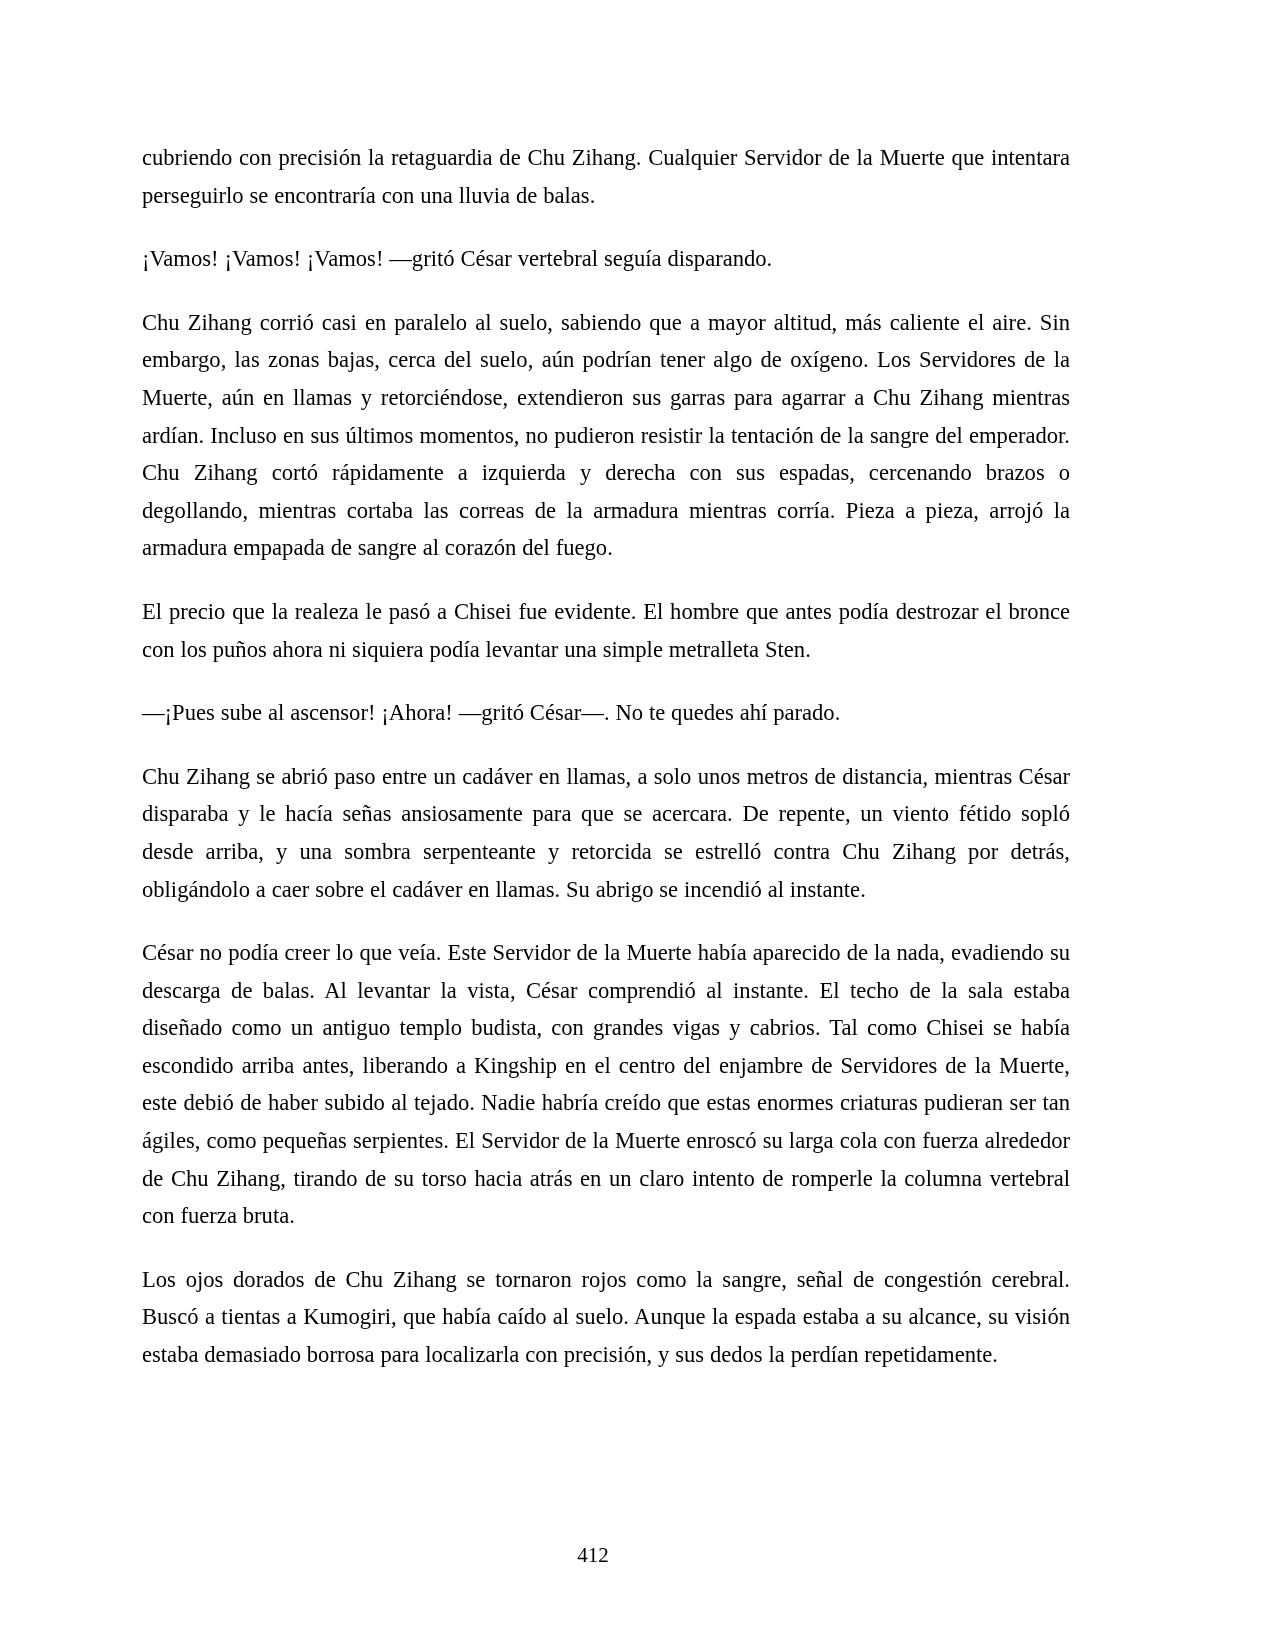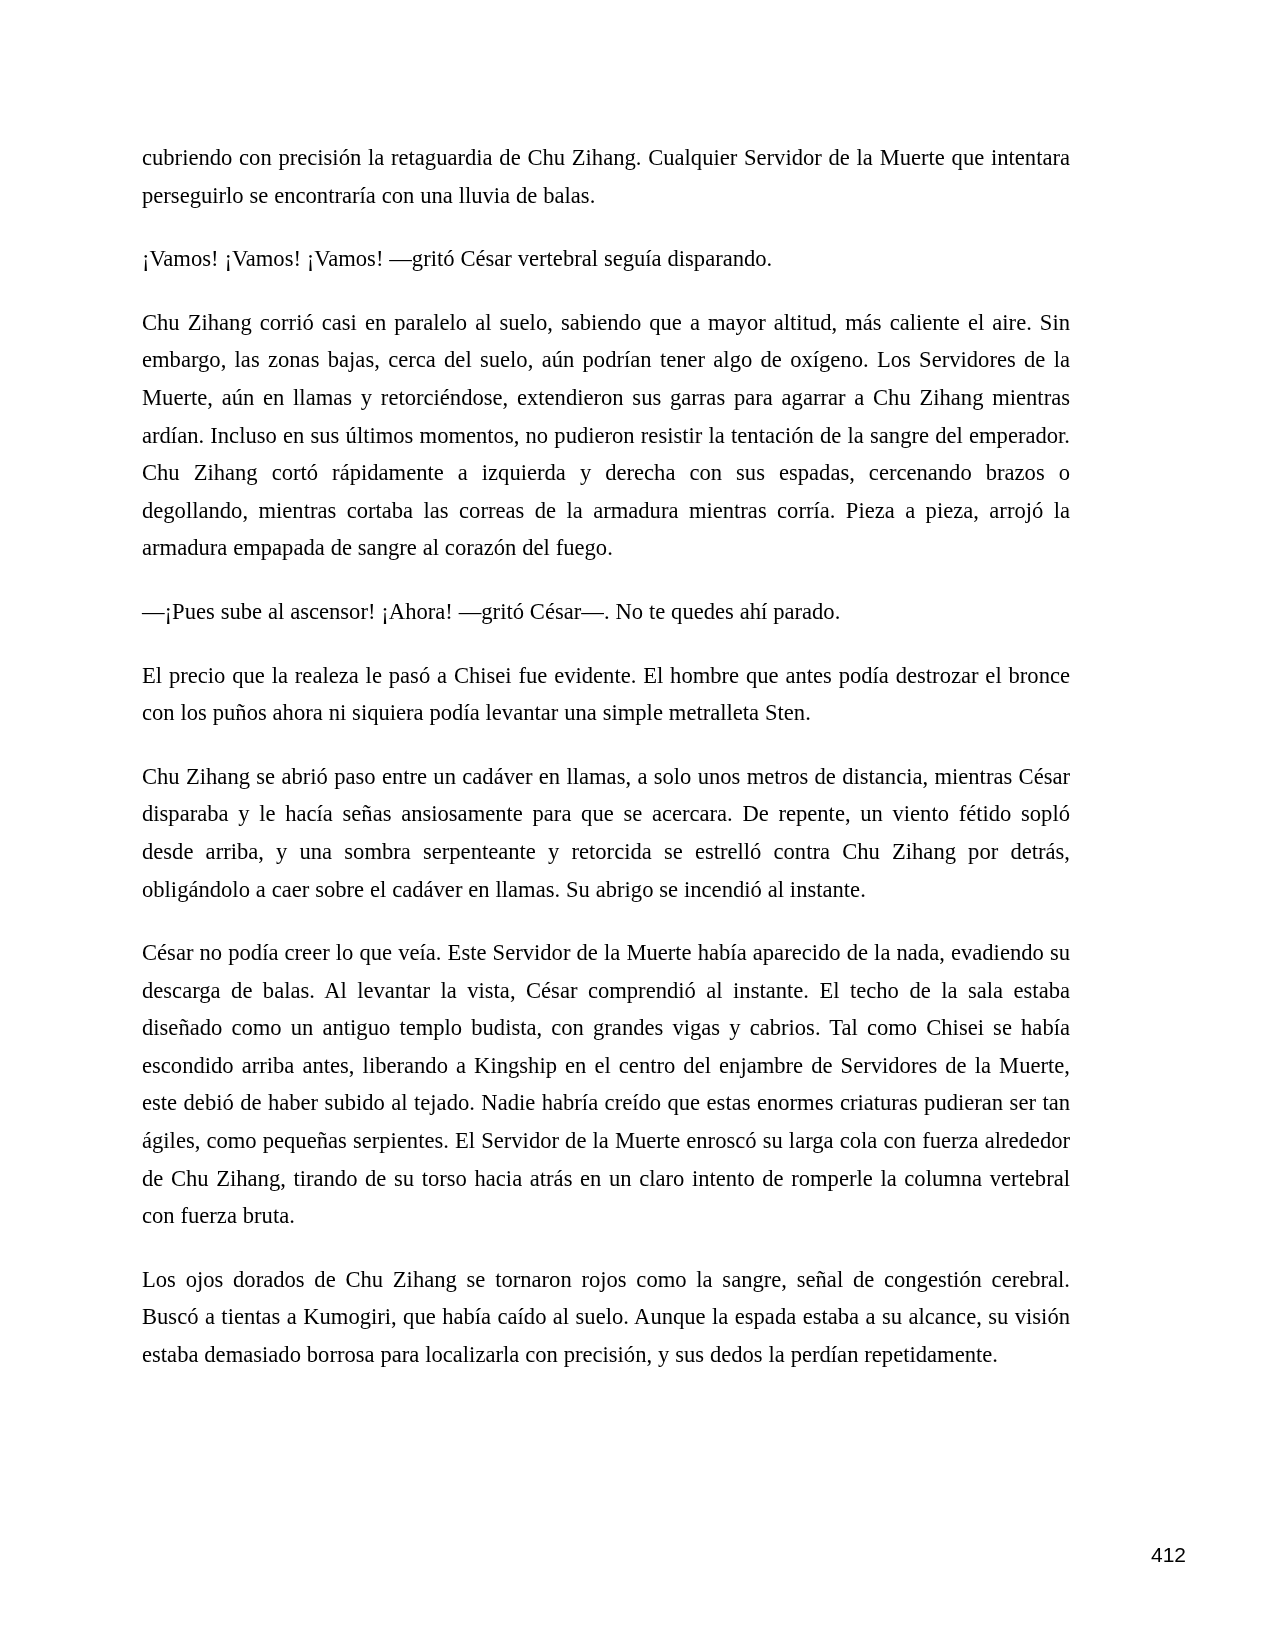--- a/index.html
+++ b/index.html
@@ -34,37 +34,37 @@
     word-spacing: 0.01em;
   }
   .para:last-child {
     margin-bottom: 0;
   }
   .page-number {
     position: absolute;
     left: 0;
     right: 0;
     top: 1543px;
-    text-align: right;
-    font-family: Liberation Sans, sans-serif;
+    text-align: center;
+    font-family: Liberation Serif, serif;
     font-size: 21px;
     color: #000000;
   }
 </style>
 </head>
 <body>
 
 <div class="page">
 
   <div class="text-column">
     <p class="para">cubriendo con precisión la retaguardia de Chu Zihang. Cualquier Servidor de la Muerte que intentara perseguirlo se encontraría con una lluvia de balas.</p>
     <p class="para">¡Vamos! ¡Vamos! ¡Vamos! —gritó César vertebral seguía disparando.</p>
     <p class="para">Chu Zihang corrió casi en paralelo al suelo, sabiendo que a mayor altitud, más caliente el aire. Sin embargo, las zonas bajas, cerca del suelo, aún podrían tener algo de oxígeno. Los Servidores de la Muerte, aún en llamas y retorciéndose, extendieron sus garras para agarrar a Chu Zihang mientras ardían. Incluso en sus últimos momentos, no pudieron resistir la tentación de la sangre del emperador. Chu Zihang cortó rápidamente a izquierda y derecha con sus espadas, cercenando brazos o degollando, mientras cortaba las correas de la armadura mientras corría. Pieza a pieza, arrojó la armadura empapada de sangre al corazón del fuego.</p>
+    <p class="para">El precio que la realeza le pasó a Chisei fue evidente. El hombre que antes podía destrozar el bronce con los puños ahora ni siquiera podía levantar una simple metralleta Sten.</p>
     <p class="para">—¡Pues sube al ascensor! ¡Ahora! —gritó César—. No te quedes ahí parado.</p>
-    <p class="para">El precio que la realeza le pasó a Chisei fue evidente. El hombre que antes podía destrozar el bronce con los puños ahora ni siquiera podía levantar una simple metralleta Sten.</p>
     <p class="para">Chu Zihang se abrió paso entre un cadáver en llamas, a solo unos metros de distancia, mientras César disparaba y le hacía señas ansiosamente para que se acercara. De repente, un viento fétido sopló desde arriba, y una sombra serpenteante y retorcida se estrelló contra Chu Zihang por detrás, obligándolo a caer sobre el cadáver en llamas. Su abrigo se incendió al instante.</p>
     <p class="para">César no podía creer lo que veía. Este Servidor de la Muerte había aparecido de la nada, evadiendo su descarga de balas. Al levantar la vista, César comprendió al instante. El techo de la sala estaba diseñado como un antiguo templo budista, con grandes vigas y cabrios. Tal como Chisei se había escondido arriba antes, liberando a Kingship en el centro del enjambre de Servidores de la Muerte, este debió de haber subido al tejado. Nadie habría creído que estas enormes criaturas pudieran ser tan ágiles, como pequeñas serpientes. El Servidor de la Muerte enroscó su larga cola con fuerza alrededor de Chu Zihang, tirando de su torso hacia atrás en un claro intento de romperle la columna vertebral con fuerza bruta.</p>
     <p class="para">Los ojos dorados de Chu Zihang se tornaron rojos como la sangre, señal de congestión cerebral. Buscó a tientas a Kumogiri, que había caído al suelo. Aunque la espada estaba a su alcance, su visión estaba demasiado borrosa para localizarla con precisión, y sus dedos la perdían repetidamente.</p>
   </div>
 
   <div class="page-number">412</div>
 
 </div>
 
 </body></html>

